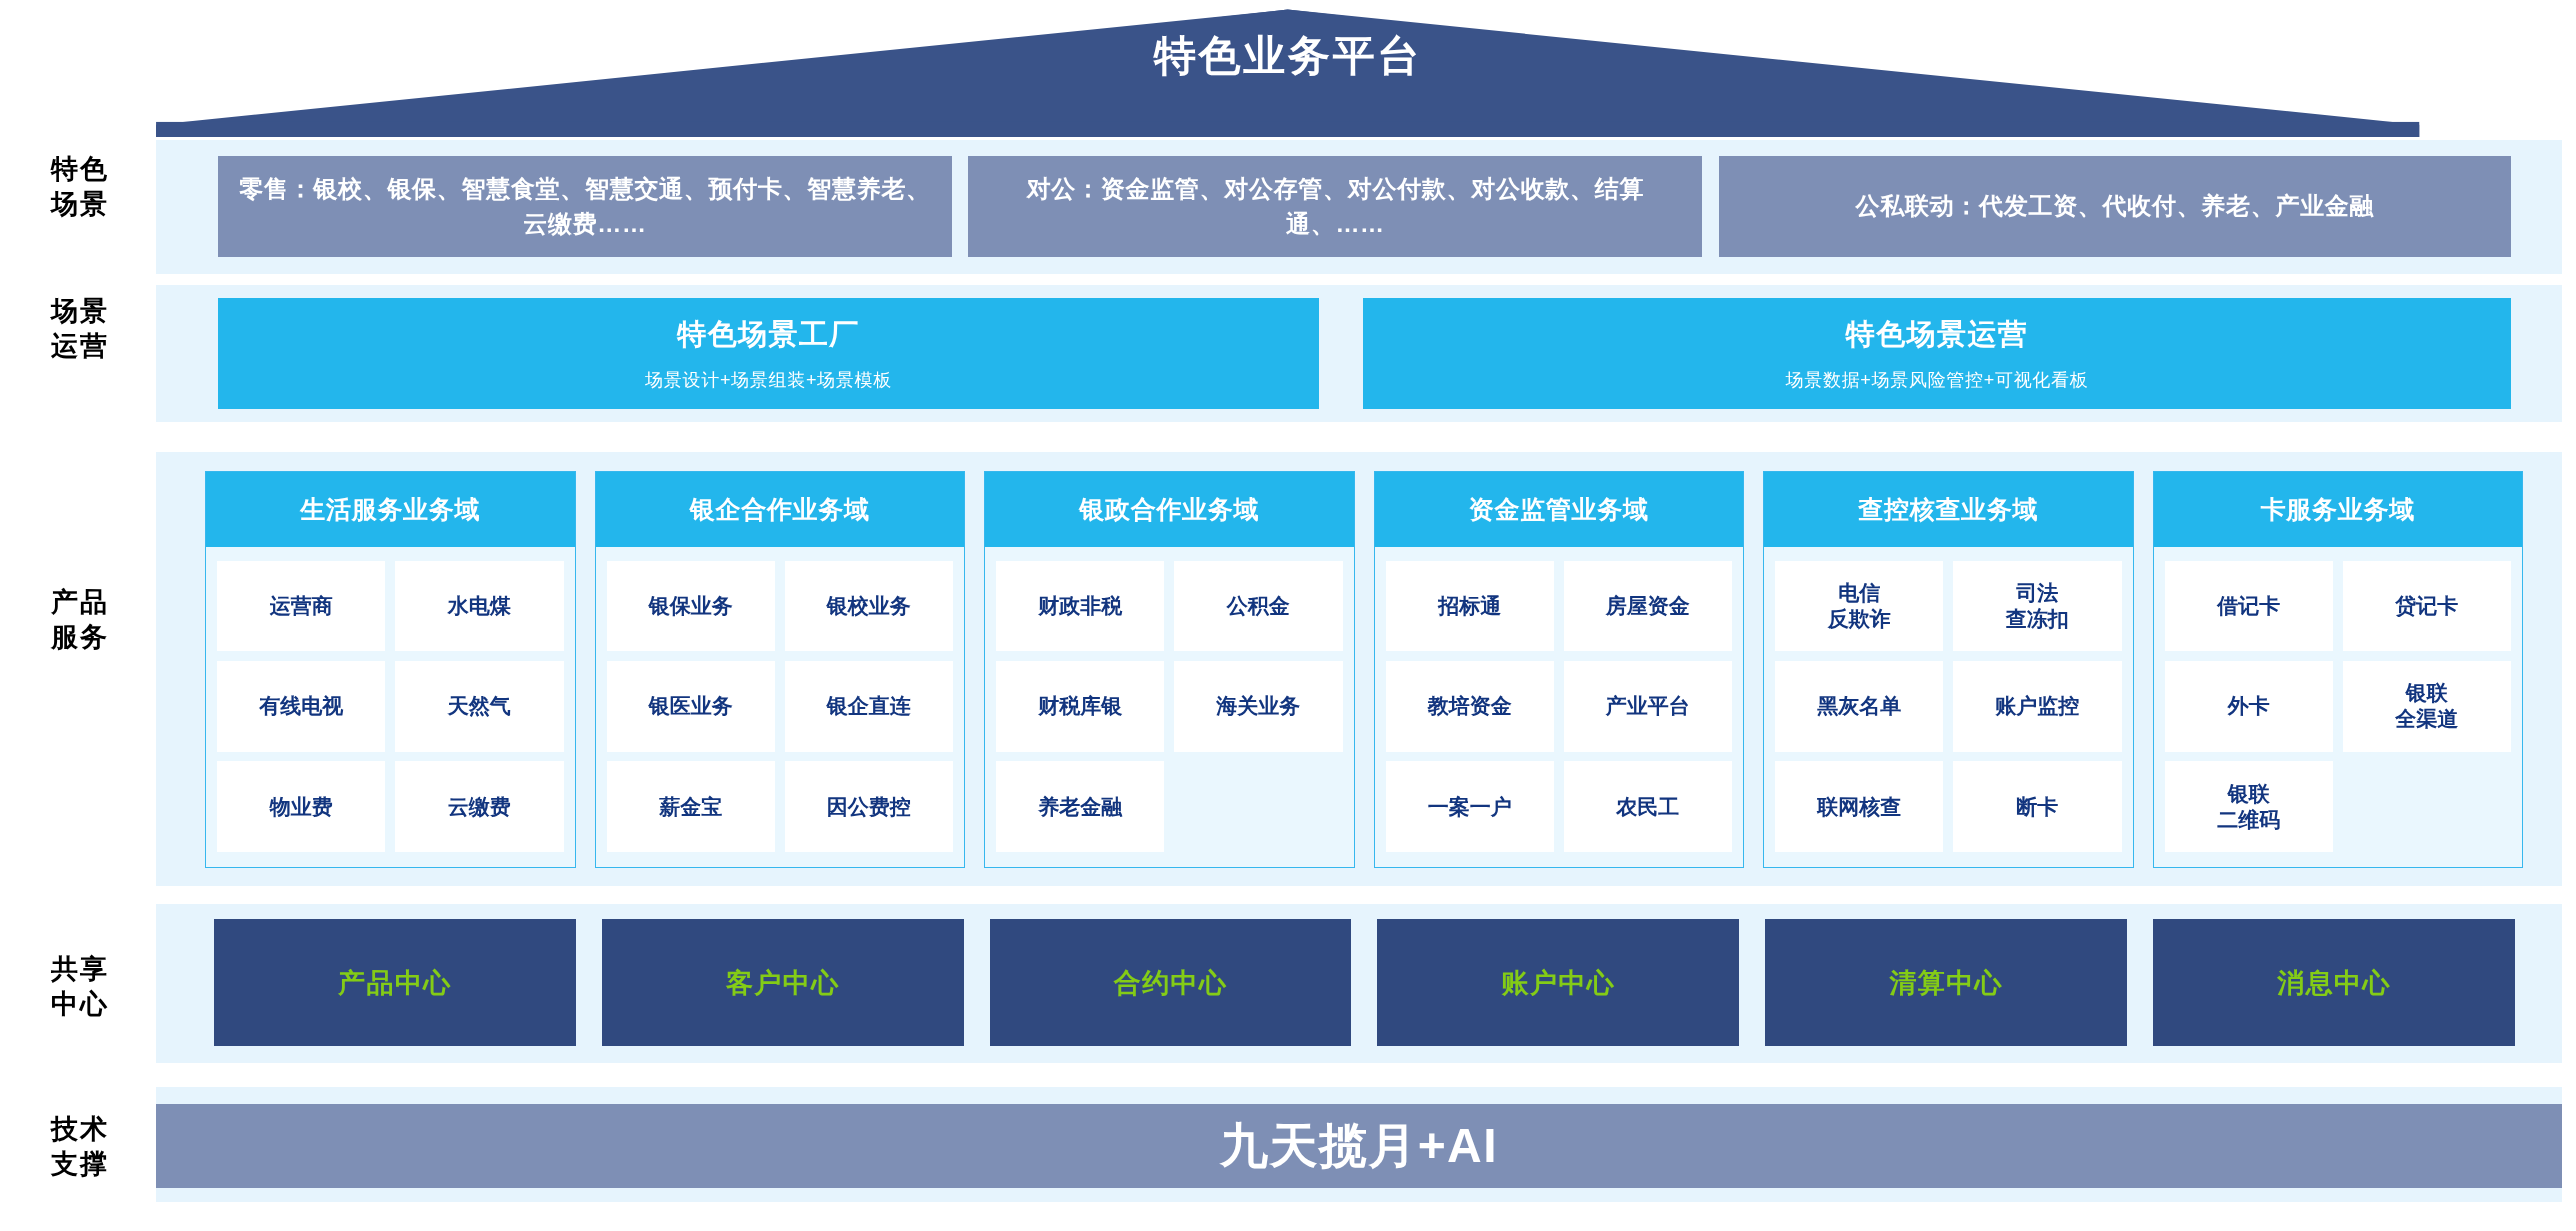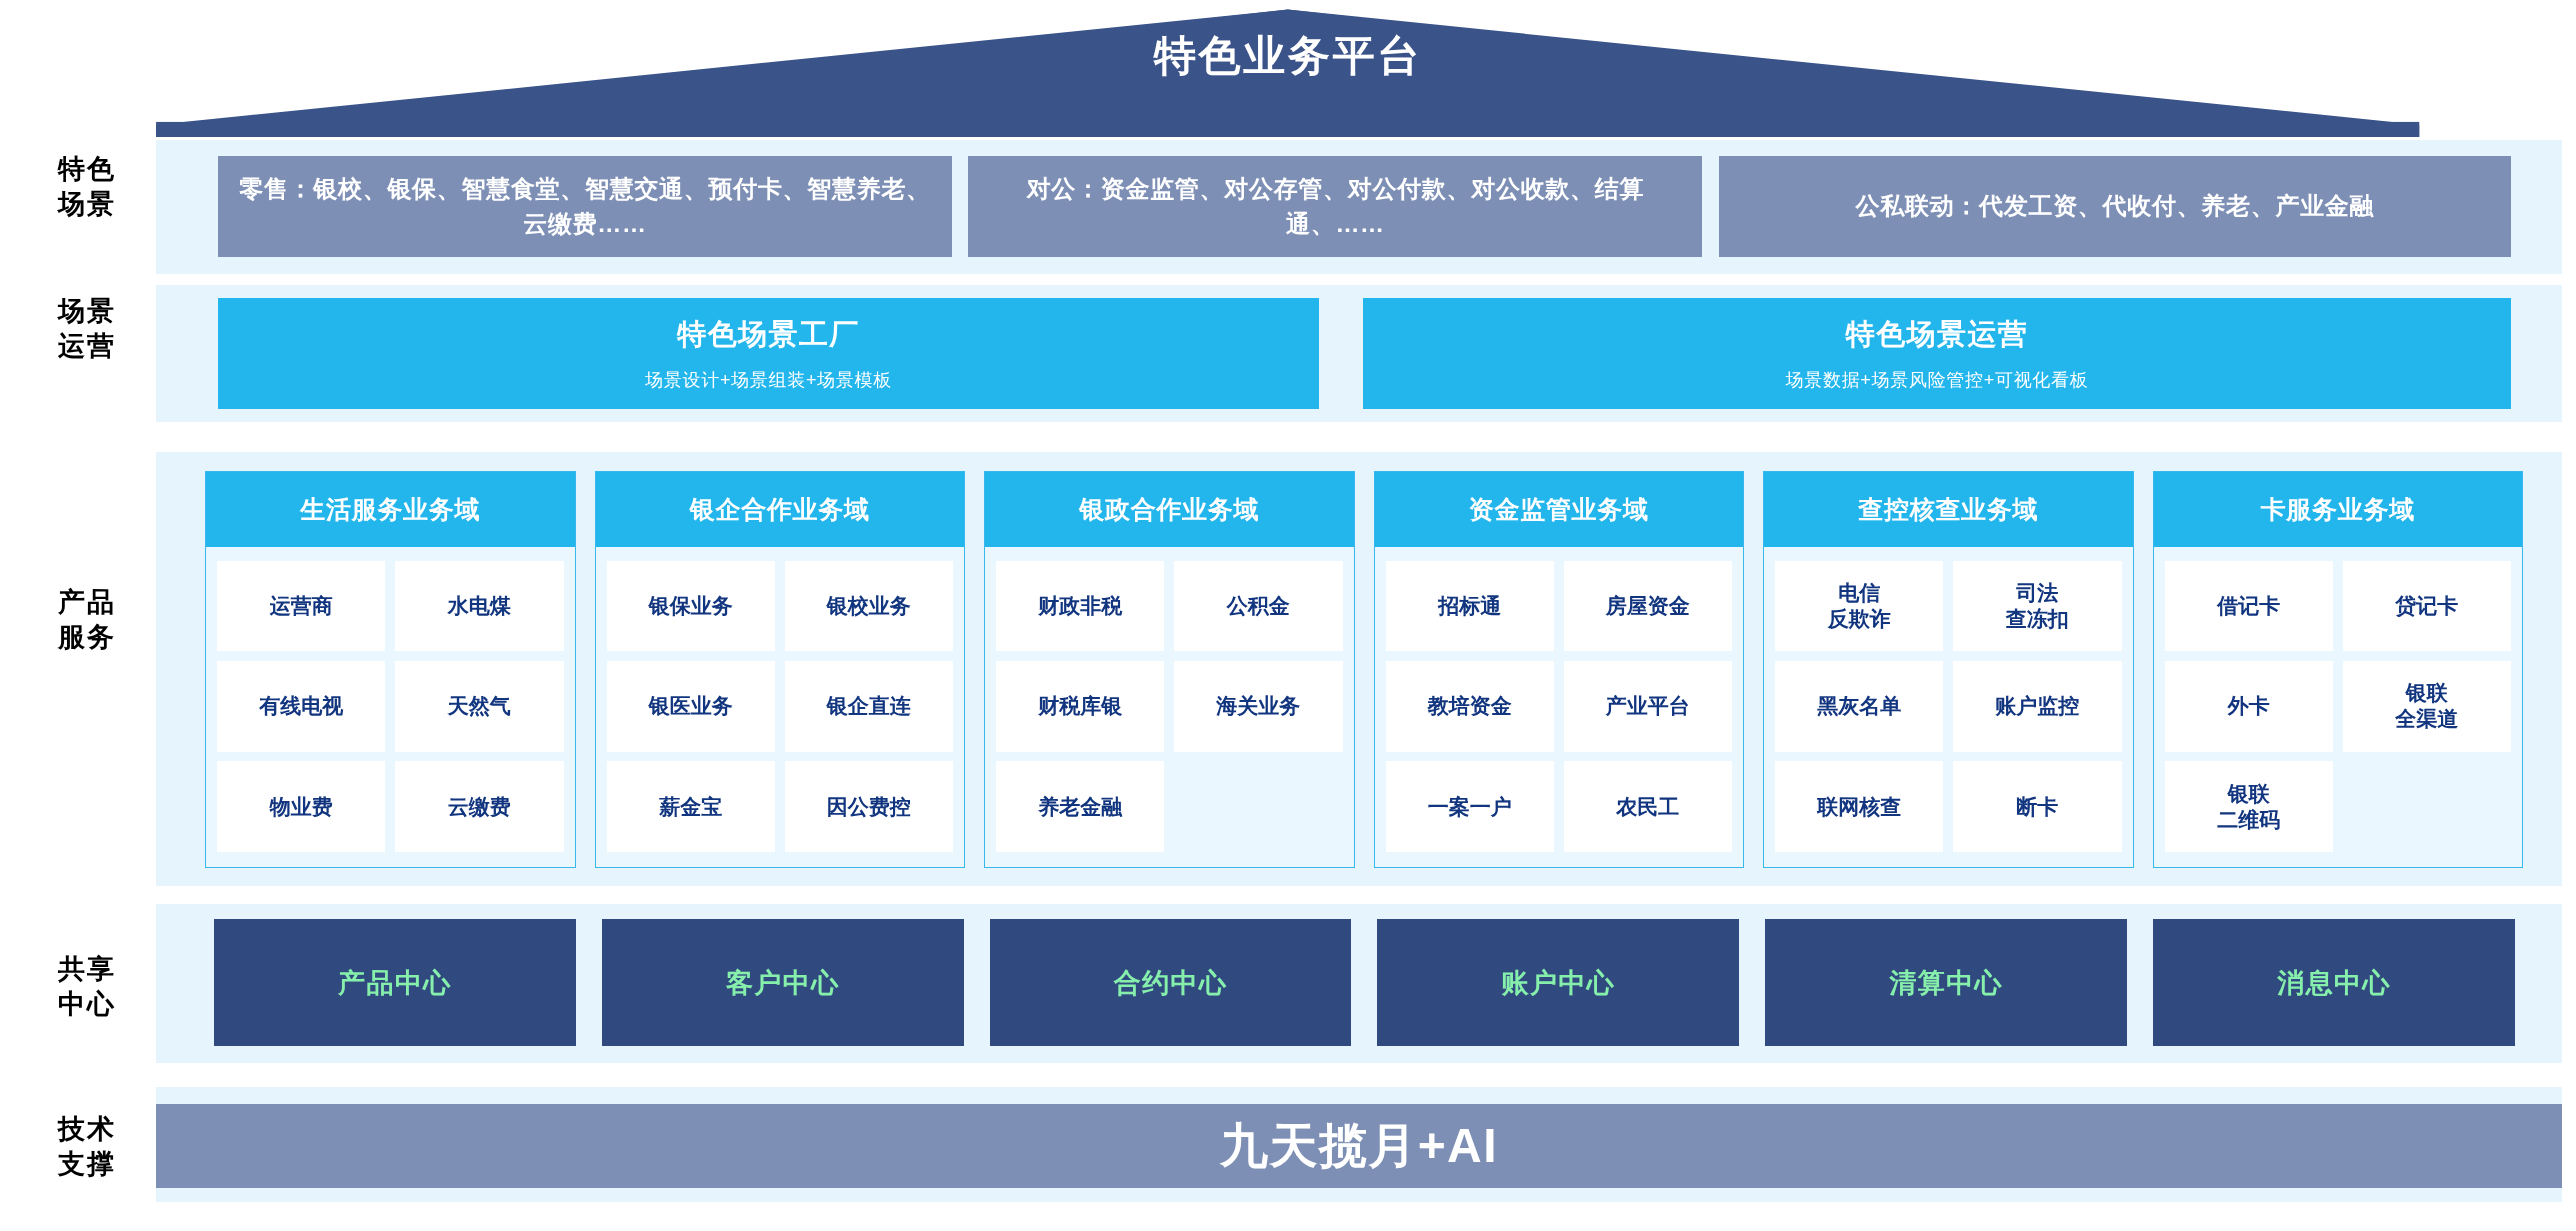--- a/index.html
+++ b/index.html
@@ -34,21 +34,21 @@
     color: #FFFFFF;
     font-size: 42px;
     font-weight: bold;
     letter-spacing: 2.7px;
     line-height: 1.1;
   }
 
   
   .row-label {
     position: absolute;
-    left: 22px;
+    left: 15px;
     width: 130px;
     text-align: center;
     color: #000000;
     font-size: 27px;
     font-weight: bold;
     line-height: 1.28;
     letter-spacing: 2.1px;
   }
 
   
@@ -154,21 +154,21 @@
   }
 
   
   .ctr-wrap {
     position: absolute;
     display: flex;
     gap: 26px;
   }
   .ctr-box {
     background: #30497F;
-    color: #86efac;
+    color: #84cc16;
     font-size: 27px;
     font-weight: bold;
     display: flex;
     align-items: center;
     justify-content: center;
     letter-spacing: 1.4px;
   }
 
   
   .tech-bar {

